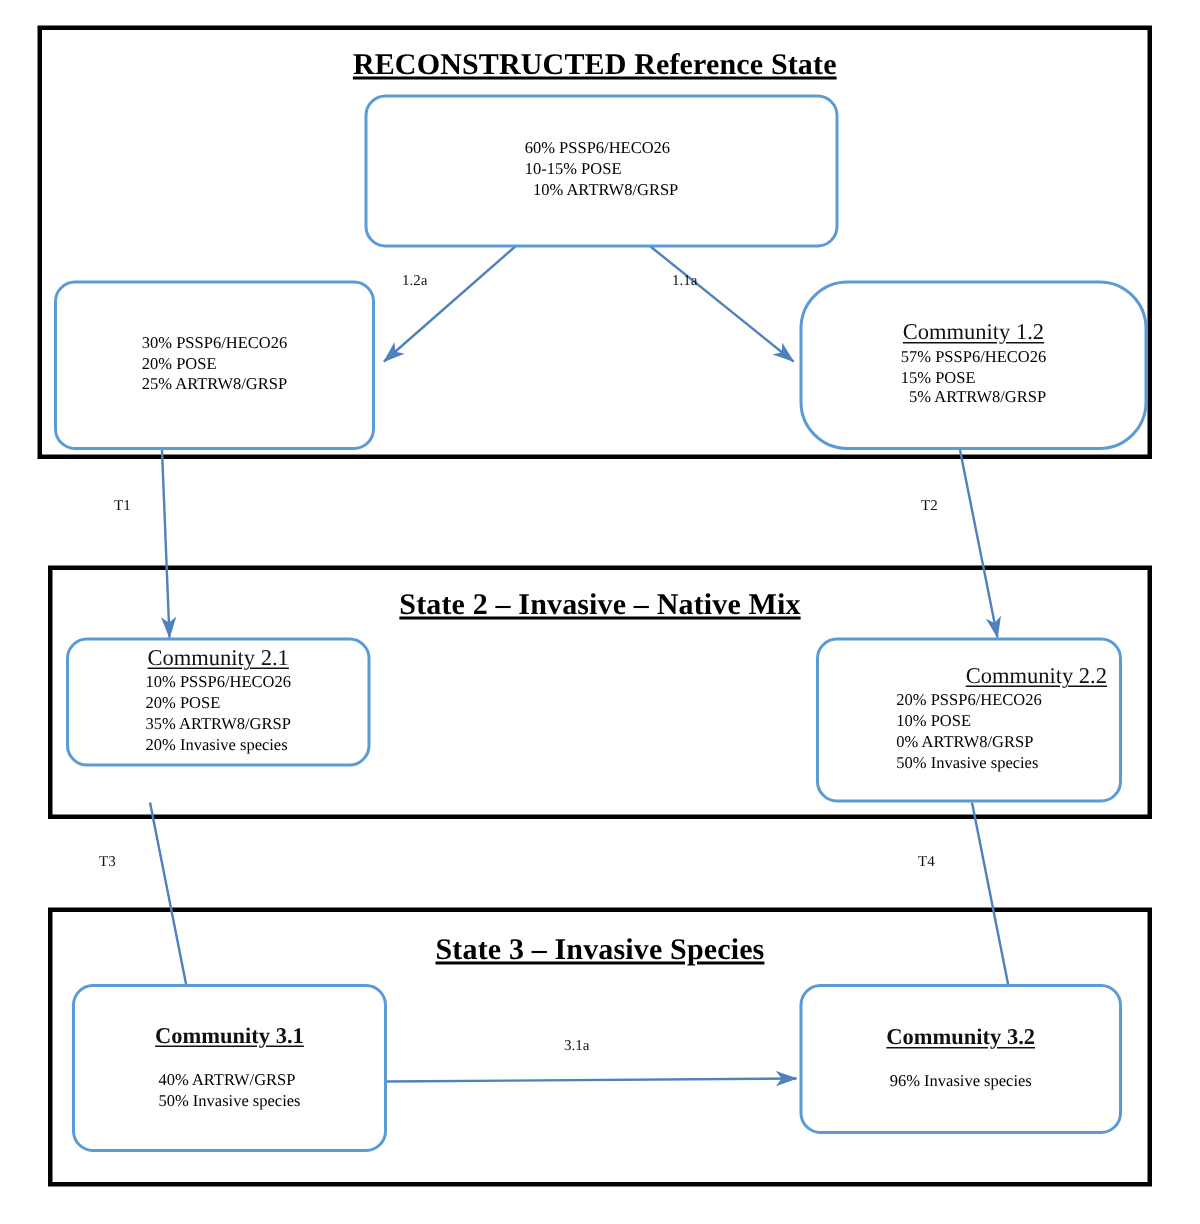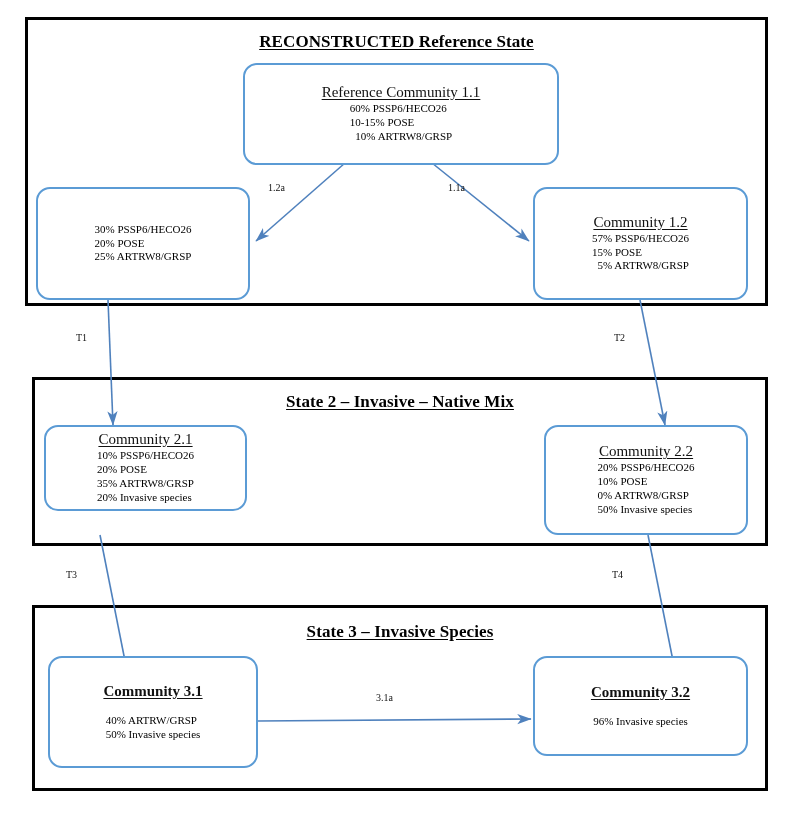--- a/index.html
+++ b/index.html
@@ -21,21 +21,21 @@
     position:absolute;
     border:3px solid #000000;
     background:#ffffff;
     box-sizing:border-box;
   }
   .state-title{
     position:absolute;
     left:0;right:0;
     text-align:center;
     font-weight:bold;
-    font-size:17px;
+    font-size:20px;
     color:#000;
     letter-spacing:.1px;
   }
   .state-title span{
     text-decoration:underline;
     text-underline-offset:2px;
   }
 
   
   .community-box{
@@ -122,39 +122,36 @@
     </g>
   </svg>
 
   <div class="state-panel" style="left:25px;top:17px;width:743px;height:289px;">
     <div class="state-title" style="top:12px;">
       <span>RECONSTRUCTED Reference State</span>
     </div>
   </div>
 
   <div class="community-box" style="left:243px;top:63px;width:316px;height:102px;">
-    <div class="box-title">
-      <span>Reference Community 1.1</span>
-    </div>
     <div class="box-lines">
       <div class="box-line">60% PSSP6/HECO26</div>
       <div class="box-line">10-15% POSE</div>
       <div class="box-line">  10% ARTRW8/GRSP</div>
     </div>
   </div>
 
   <div class="community-box" style="left:36px;top:187px;width:214px;height:113px;">
     <div class="box-lines">
       <div class="box-line">30% PSSP6/HECO26</div>
       <div class="box-line">20% POSE</div>
       <div class="box-line">25% ARTRW8/GRSP</div>
     </div>
   </div>
 
-  <div class="community-box" style="left:533px;top:187px;width:215px;height:113px;">
+  <div class="community-box" style="left:533px;top:187px;width:232px;height:113px;border-radius:32px;">
     <div class="box-title">
       <span>Community 1.2</span>
     </div>
     <div class="box-lines">
       <div class="box-line">57% PSSP6/HECO26</div>
       <div class="box-line">15% POSE</div>
       <div class="box-line">  5% ARTRW8/GRSP</div>
     </div>
   </div>
 
@@ -175,21 +172,21 @@
       <span>Community 2.1</span>
     </div>
     <div class="box-lines">
       <div class="box-line">10% PSSP6/HECO26</div>
       <div class="box-line">20% POSE</div>
       <div class="box-line">35% ARTRW8/GRSP</div>
       <div class="box-line">20% Invasive species</div>
     </div>
   </div>
 
-  <div class="community-box" style="left:544px;top:425px;width:204px;height:110px;">
+  <div class="community-box" style="left:544px;top:425px;width:204px;height:110px;align-items:flex-end;">
     <div class="box-title">
       <span>Community 2.2</span>
     </div>
     <div class="box-lines">
       <div class="box-line">20% PSSP6/HECO26</div>
       <div class="box-line">10% POSE</div>
       <div class="box-line">0% ARTRW8/GRSP</div>
       <div class="box-line">50% Invasive species</div>
     </div>
   </div>

